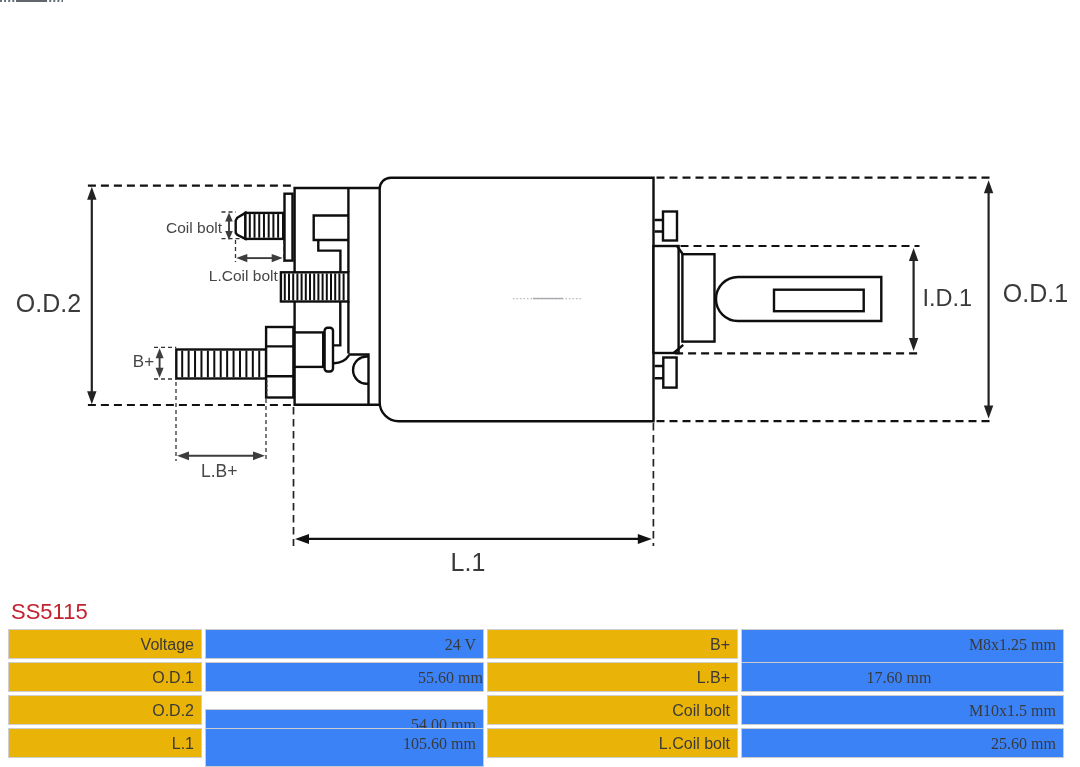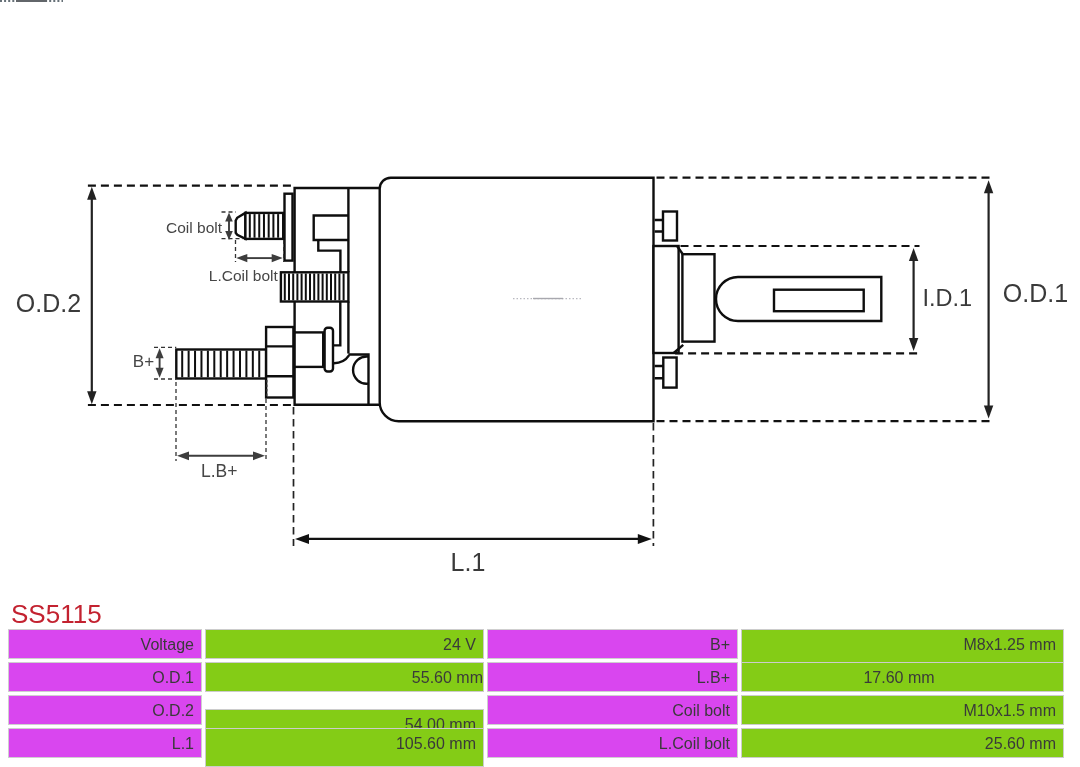--- a/index.html
+++ b/index.html
@@ -1,21 +1,21 @@
 <!DOCTYPE html>
 <html><head>
 <meta charset="utf-8">
 <style>
   html,body{margin:0;padding:0;background:#fff;}
   body{width:1080px;height:767px;position:relative;font-family:"Liberation Sans",sans-serif;overflow:hidden;}
   #diagram{position:absolute;left:0;top:0;}
   .cell{position:absolute;font-size:16px;color:#3a3a3a;text-align:right;box-sizing:border-box;}
-  .gray{background:#d946ef;border:1px solid #cfcfcf;}
-  .white{background:#84cc16;border:1px solid #cccccc;}
-  #title{position:absolute;left:11px;top:599px;font-size:26px;color:#c32230;}
+  .gray{background:#eab308;border:1px solid #cfcfcf;}
+  .white{background:#3b82f6;border:1px solid #cccccc;font-family:Liberation Serif, serif;}
+  #title{position:absolute;left:11px;top:599px;font-size:22px;color:#c32230;}
   #logo{position:absolute;left:0;top:0;width:63px;height:3px;overflow:hidden;}
   #logo svg{display:block;}
 </style>
 </head>
 <body>
 <div id="logo">
 <svg width="63" height="3" viewBox="0 0 63 3">
 <line x1="0" y1="1" x2="63" y2="1" stroke="#667077" stroke-width="2" stroke-dasharray="2 2.1"></line>
 <rect x="16" y="0" width="31" height="2" fill="#62666a"></rect>
 </svg>

